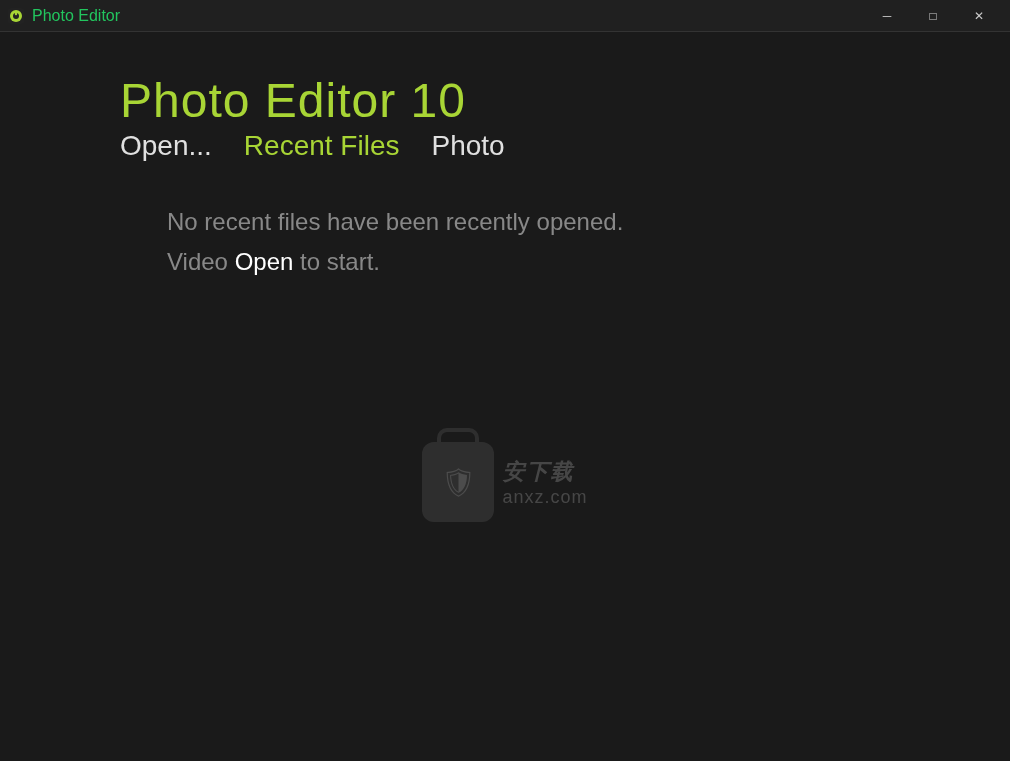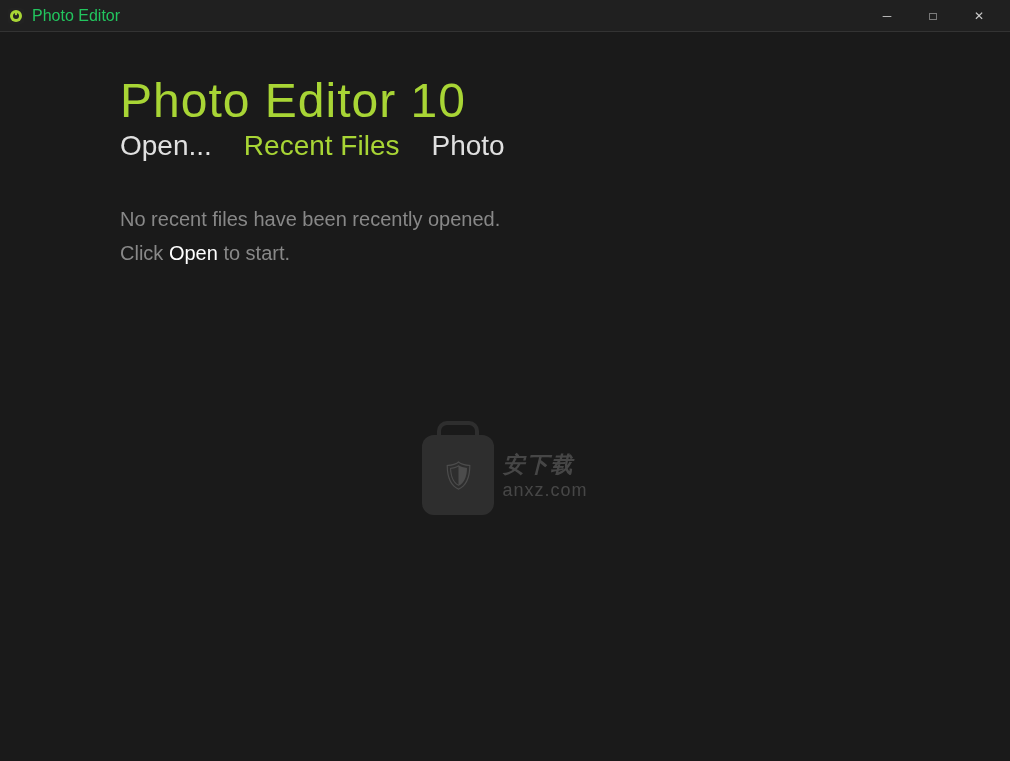--- a/index.html
+++ b/index.html
@@ -102,22 +102,23 @@
       text-decoration: none;
       color: #e0e0e0;
     }
 
     .nav-item.active {
       color: #a8d535;
     }
 
     .no-recent-text {
       color: #888;
-      font-size: 20px;
+      font-size: 24px;
       line-height: 1.7;
+      margin-left: 47px;
     }
 
     .no-recent-text .highlight {
       color: #ffffff;
     }
 
     
     .watermark-area {
       flex: 1;
       display: flex;
@@ -208,21 +209,21 @@
 
   <nav class="nav-menu">
     <a class="nav-item">Open...</a>
     <a class="nav-item active">Recent Files</a>
     <a class="nav-item">Photo</a>
   </nav>
 
   <div class="no-recent-text">
     <div>No recent files have been recently opened.</div>
     <div>
-      <span>Click </span><span class="highlight">Open</span><span> to start.</span>
+      <span>Video </span><span class="highlight">Open</span><span> to start.</span>
     </div>
   </div>
 
   <div class="watermark-area">
     <div class="watermark">
       <div class="watermark-bag">
         <span class="watermark-shield">🛡</span>
       </div>
       <div class="watermark-text">
         <span class="watermark-zh">安下载</span>

